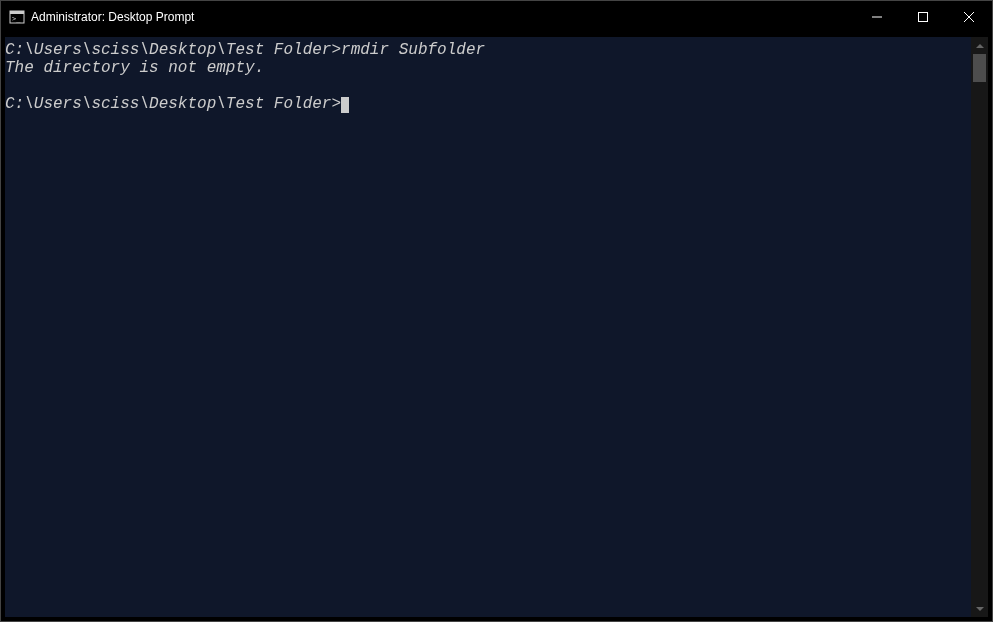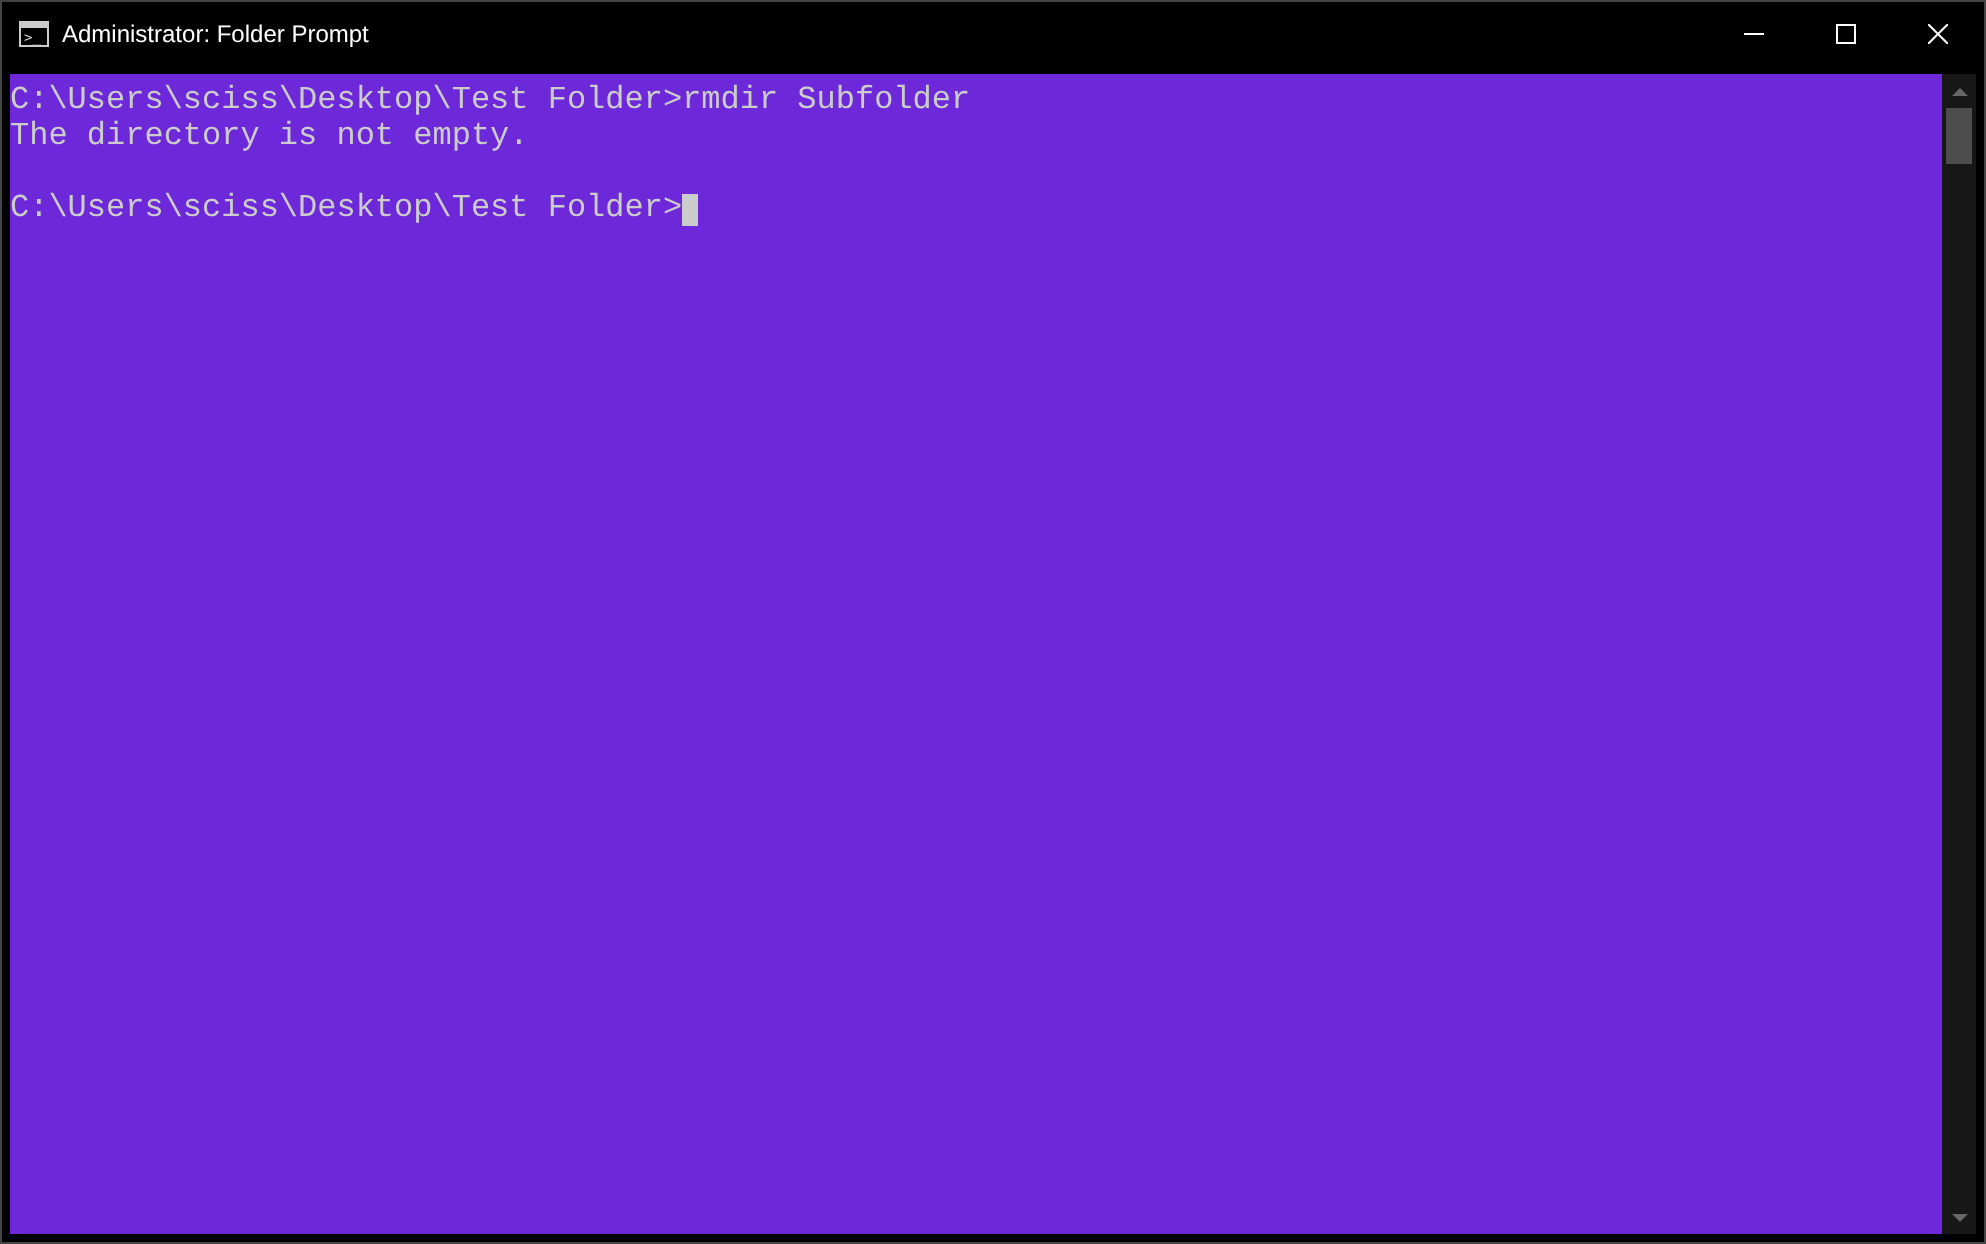--- a/index.html
+++ b/index.html
@@ -65,28 +65,29 @@
       width: 10px;
       height: 10px;
     }
     .content-wrap {
       flex: 1;
       display: flex;
       min-height: 0;
     }
     .terminal {
       flex: 1;
-      background: #6d28d9;
+      background: #0f172a;
       color: #cccccc;
       font-size: 16px;
       line-height: 18px;
       padding: 4px 0 4px 0;
       white-space: pre;
       overflow: hidden;
       margin: 4px 0 4px 4px;
+      font-style: italic;
     }
     .terminal-line {
       font-family: Consolas, 'Courier New', monospace;
     }
     .scrollbar {
       width: 17px;
       background: #171717;
       display: flex;
       flex-direction: column;
       margin: 4px 4px 4px 0;
@@ -129,21 +130,21 @@
 
 <div class="window">
   <div class="titlebar">
     <div class="titlebar-icon">
       <svg viewBox="0 0 16 16">
         <rect x="1" y="2" width="14" height="12" fill="none" stroke="#ccc" stroke-width="1"></rect>
         <rect x="1" y="2" width="14" height="3" fill="#ccc"></rect>
         <text x="3" y="12" font-size="7" fill="#ccc" font-family="monospace">&gt;_</text>
       </svg>
     </div>
-    <div class="titlebar-title">Administrator: Folder Prompt</div>
+    <div class="titlebar-title">Administrator: Desktop Prompt</div>
     <div class="titlebar-controls">
       <div class="titlebar-btn">
         <svg viewBox="0 0 10 10">
             <line x1="0" y1="5" x2="10" y2="5" stroke="#fff" stroke-width="1"></line>
           </svg>
       </div>
       <div class="titlebar-btn">
         <svg viewBox="0 0 10 10">
             <rect x="0.5" y="0.5" width="9" height="9" fill="none" stroke="#fff" stroke-width="1"></rect>
           </svg>

